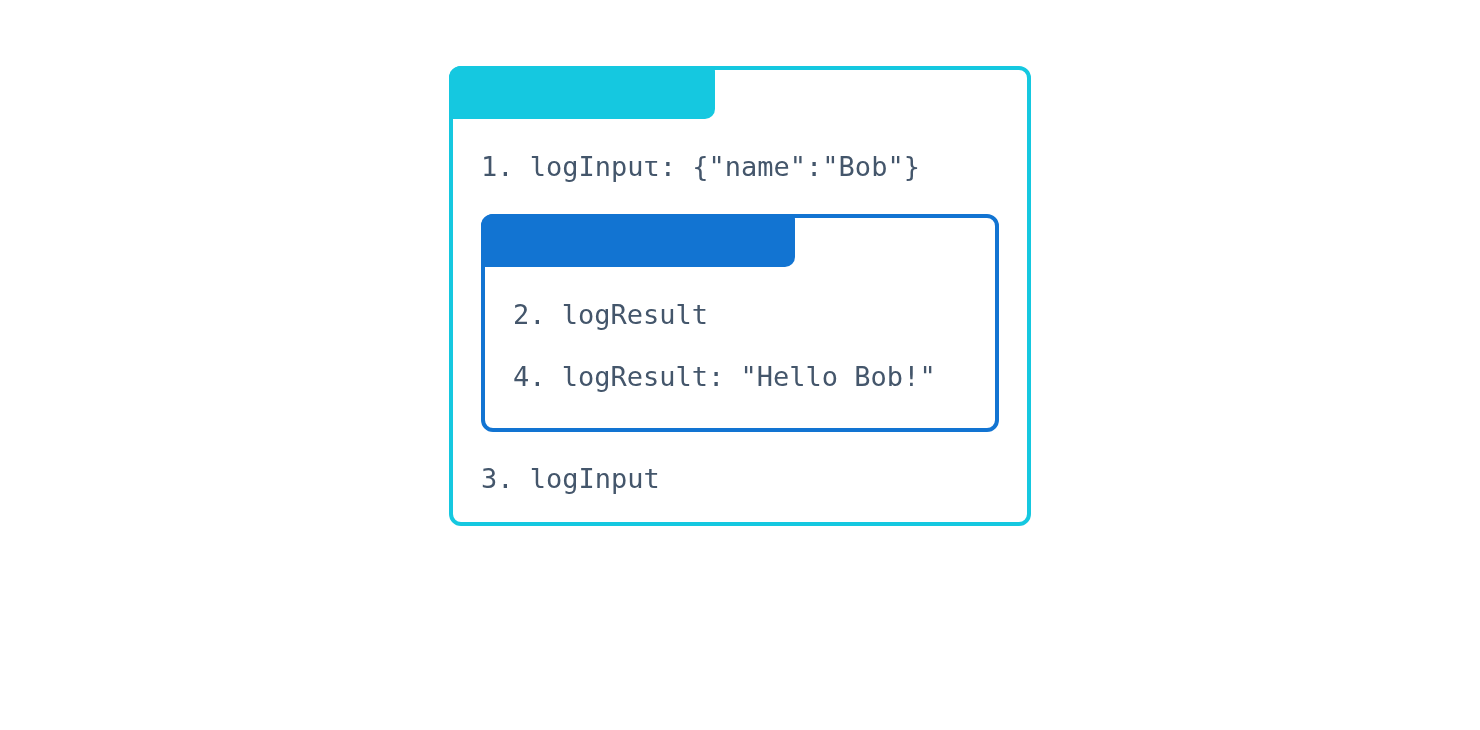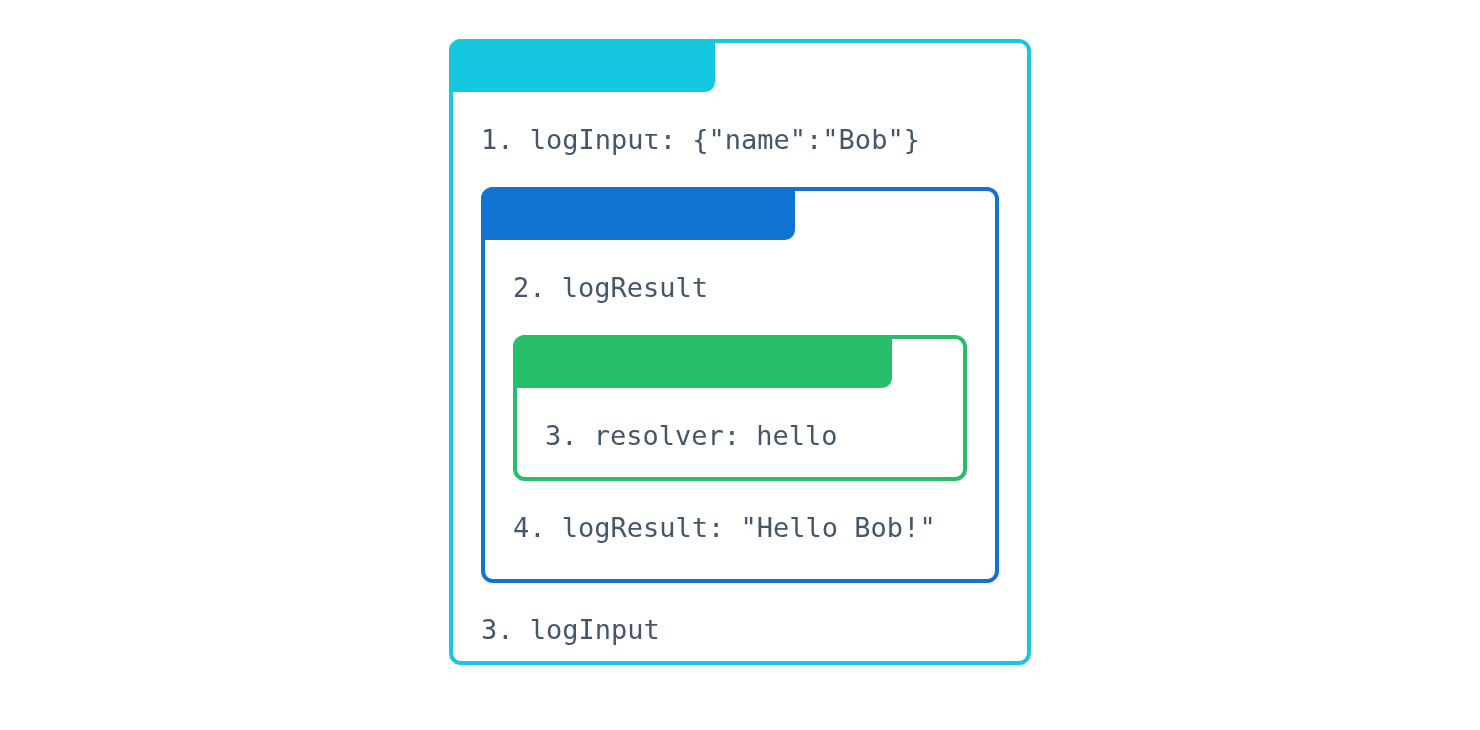--- a/index.html
+++ b/index.html
@@ -22,23 +22,23 @@
   .box {
     box-sizing: border-box;
     position: relative;
     background: #ffffff;
     border: 4px solid #000;
     border-radius: 12px;
     padding: 0 28px;
   }
   .box-outer {
     width: 582px;
-    margin: 39px auto 0 auto;
+    margin: 66px auto 0 auto;
     border-color: var(--cyan, #15c8e0);
-    padding-bottom: 16px;
+    padding-bottom: 28px;
   }
   .box-middle {
     margin-top: 32px;
     border-color: var(--blue, #1274d2);
     padding-bottom: 36px;
   }
   .box-inner {
     margin-top: 32px;
     border-color: var(--green, #26bd6b);
     padding-bottom: 26px;
@@ -80,27 +80,20 @@
 
     <div class="line line-first">1. logInput: {"name":"Bob"}</div>
 
     <div class="box box-middle">
       <div class="tab">
         <span>logResult</span>
       </div>
 
       <div class="line line-first">2. logResult</div>
 
-      <div class="box box-inner">
-        <div class="tab">
-          <span>Query.hello</span>
-        </div>
-
-        <div class="line line-first">3. resolver: hello</div>
-      </div>
 
       <div class="line line-after">4. logResult: "Hello Bob!"</div>
     </div>
 
     <div class="line line-after">3. logInput</div>
   </div>
 
 </div>
 
 </body></html>

